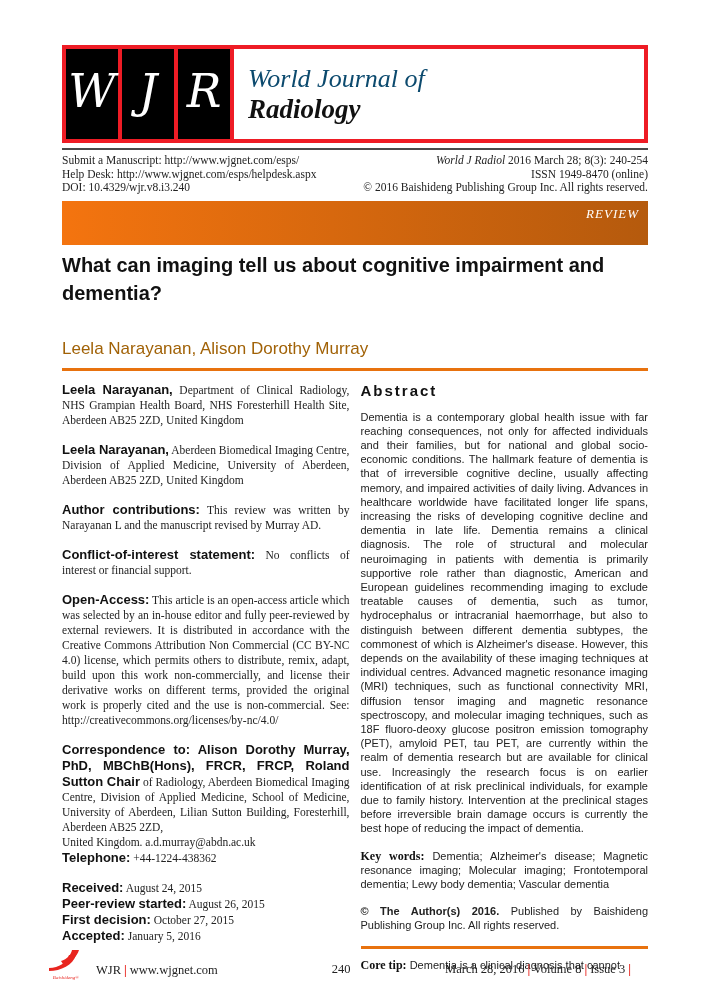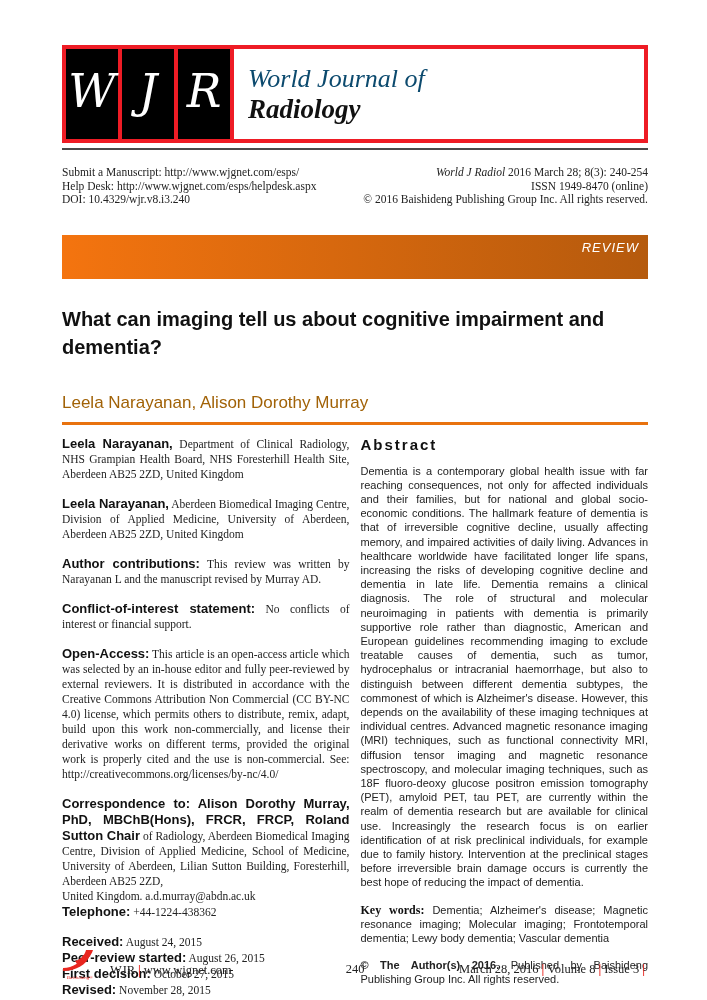--- a/index.html
+++ b/index.html
@@ -13,53 +13,53 @@
   .masthead{background:#ee1c25;display:flex;gap:4px;padding:4px;height:98px;box-sizing:border-box;}
   .tile{width:52px;background:#000;color:#fff;display:flex;align-items:center;justify-content:center;
     font-family:"DejaVu Serif", serif;font-style:italic;font-size:46px;line-height:1;padding-bottom:6px;}
   .namebox{flex:1;background:#fff;padding-left:14px;display:flex;flex-direction:column;justify-content:center;}
   .jname1{font-family:"Liberation Serif",serif;font-style:italic;font-size:26px;line-height:30px;color:#0c4a6e;}
   .jname2{font-family:"Liberation Serif",serif;font-style:italic;font-weight:bold;font-size:27px;line-height:30px;color:#111;}
 
   .black-rule{margin-top:5px;height:2px;background:#4a4a4a;}
 
   
-  .header-info{margin-top:16px;display:flex;justify-content:space-between;
+  .header-info{margin-top:4px;display:flex;justify-content:space-between;
     font-size:11.5px;line-height:13.5px;color:#222;}
   .header-info .right{text-align:right;}
 
   
-  .banner{margin-top:28px;height:44px;line-height:26px;
+  .banner{margin-top:6px;height:44px;line-height:26px;
     background:linear-gradient(to right,#f4740f,#b55a0d);
     color:#fff;text-align:right;padding-right:9px;box-sizing:border-box;
-    font-family:Liberation Sans, sans-serif;font-style:italic;font-size:13px;letter-spacing:1px;}
+    font-family:Liberation Serif, serif;font-style:italic;font-size:13px;letter-spacing:1px;}
 
   
-  .title{margin-top:26px;font-family:"Liberation Sans",sans-serif;font-weight:bold;
+  .title{margin-top:6px;font-family:"Liberation Sans",sans-serif;font-weight:bold;
     font-size:20px;line-height:28px;color:#111;width:560px;}
   .authors{margin-top:32px;font-family:"Liberation Sans",sans-serif;font-size:17px;color:#a16207;}
   .orange-rule{margin-top:9px;height:3px;background:#e8720e;}
 
   
   .columns{margin-top:11px;display:flex;gap:11px;}
   .col{flex:1;min-width:0;}
 
   .col-left{font-size:11.5px;line-height:15px;text-align:justify;color:#222;}
   .col-left p{margin:0 0 14px 0;}
   .slabel{font-family:"Liberation Sans",sans-serif;font-weight:bold;font-size:13px;color:#111;}
   .dates div{line-height:15px;}
 
   .col-right{font-family:"Liberation Sans",sans-serif;font-size:11px;line-height:14.2px;text-align:justify;color:#222;}
   .abstract-heading{font-weight:bold;font-size:15px;letter-spacing:2px;line-height:18px;margin-bottom:10px;text-align:left;color:#111;}
   .col-right p{margin:0 0 13px 0;}
   .serif-label{font-family:"Liberation Serif",serif;font-weight:bold;font-size:12px;color:#111;}
   .orange-rule-col{height:3px;background:#e8720e;margin:0 0 9px 0;}
 
   
-  .footer{position:absolute;left:62px;top:948px;width:586px;height:40px;
+  .footer{position:absolute;left:48px;top:948px;width:586px;height:40px;
     font-size:12.5px;color:#222;}
   .footer .fleft{position:absolute;left:0;top:0;display:flex;align-items:center;gap:12px;}
   .footer .fcenter{position:absolute;left:50%;top:14px;transform:translateX(-50%);}
   .footer .fright{position:absolute;right:0;top:14px;white-space:nowrap;}
   .pipe{color:#e8251f;font-weight:bold;padding:0 3px;}
   .blogo{display:flex;flex-direction:column;align-items:center;line-height:1;}
   .blogo-caption{font-size:5px;color:#e8251f;font-style:italic;margin-top:1px;}
   .fleft-text{padding-top:12px;}
 </style>
 </head>
@@ -121,21 +121,20 @@
 
       <p><span class="slabel">Correspondence to: Alison Dorothy Murray, PhD, MBChB(Hons), FRCR, FRCP, Roland Sutton Chair</span><span> of Radiology, Aberdeen Biomedical Imaging Centre, Division of Applied Medicine, School of Medicine, University of Aberdeen, Lilian Sutton Building, Foresterhill, Aberdeen AB25 2ZD,</span><br>
         <span>United Kingdom. a.d.murray@abdn.ac.uk</span><br>
         <span class="slabel">Telephone:</span><span> +44-1224-438362</span>
       </p>
 
       <div class="dates">
         <div><span class="slabel">Received:</span><span> August 24, 2015</span></div>
         <div><span class="slabel">Peer-review started:</span><span> August 26, 2015</span></div>
         <div><span class="slabel">First decision:</span><span> October 27, 2015</span></div>
-        <div><span class="slabel">Revised:</span><span> November 28, 2015</span></div>
         <div><span class="slabel">Accepted:</span><span> January 5, 2016</span></div>
 
       </div>
     </div>
 
     <div class="col col-right">
       <div class="abstract-heading">Abstract</div>
       <p>Dementia is a contemporary global health issue with far reaching consequences, not only for affected individuals and their families, but for national and global socio-economic conditions. The hallmark feature of dementia is that of irreversible cognitive decline, usually affecting memory, and impaired activities of daily living. Advances in healthcare worldwide have facilitated longer life spans, increasing the risks of developing cognitive decline and dementia in late life. Dementia remains a clinical diagnosis. The role of structural and molecular neuroimaging in patients with dementia is primarily supportive role rather than diagnostic, American and European guidelines recommending imaging to exclude treatable causes of dementia, such as tumor, hydrocephalus or intracranial haemorrhage, but also to distinguish between different dementia subtypes, the commonest of which is Alzheimer's disease. However, this depends on the availability of these imaging techniques at individual centres. Advanced magnetic resonance imaging (MRI) techniques, such as functional connectivity MRI, diffusion tensor imaging and magnetic resonance spectroscopy, and molecular imaging techniques, such as 18F fluoro-deoxy glucose positron emission tomography (PET), amyloid PET, tau PET, are currently within the realm of dementia research but are available for clinical use. Increasingly the research focus is on earlier identification of at risk preclinical individuals, for example due to family history. Intervention at the preclinical stages before irreversible brain damage occurs is currently the best hope of reducing the impact of dementia.</p>
 
       <p><span class="serif-label">Key words:</span><span> Dementia; Alzheimer's disease; Magnetic resonance imaging; Molecular imaging; Frontotemporal dementia; Lewy body dementia; Vascular dementia</span></p>

